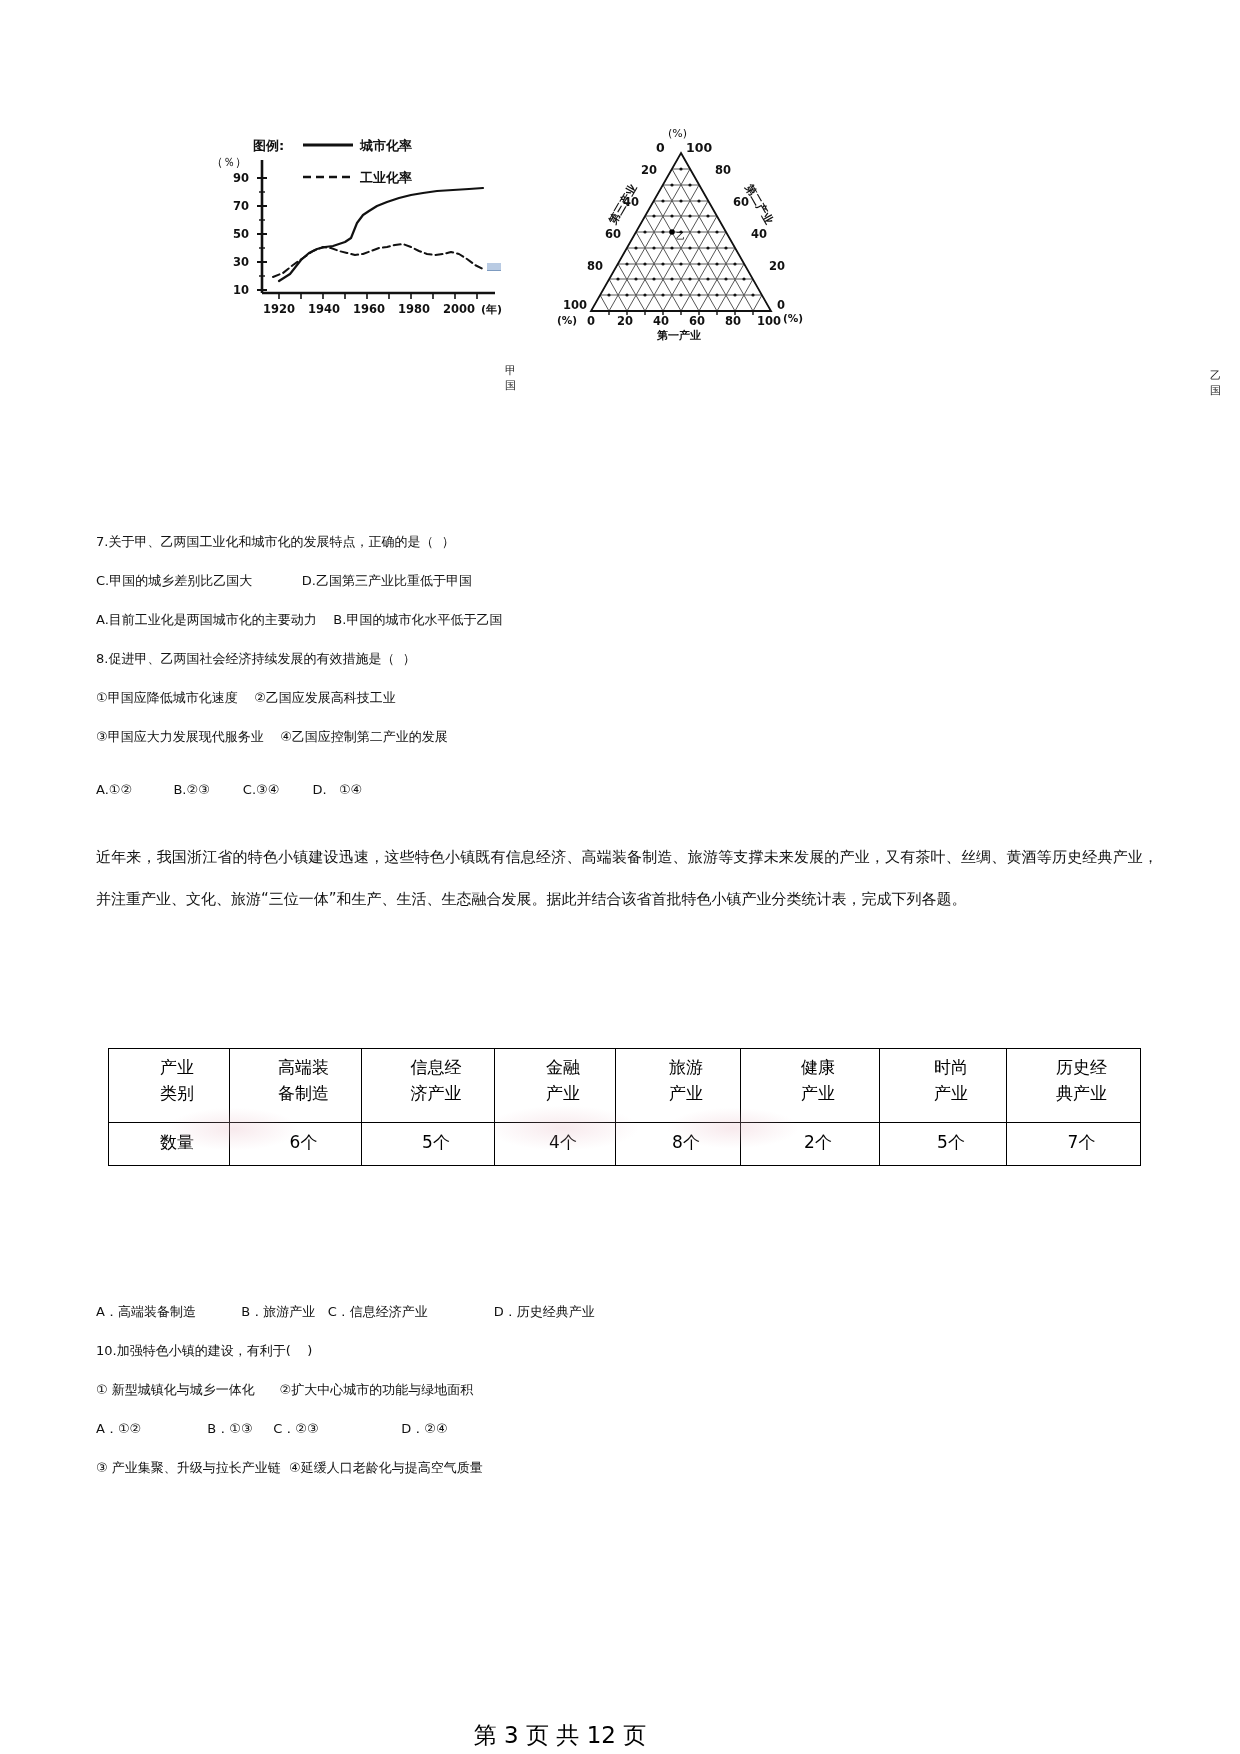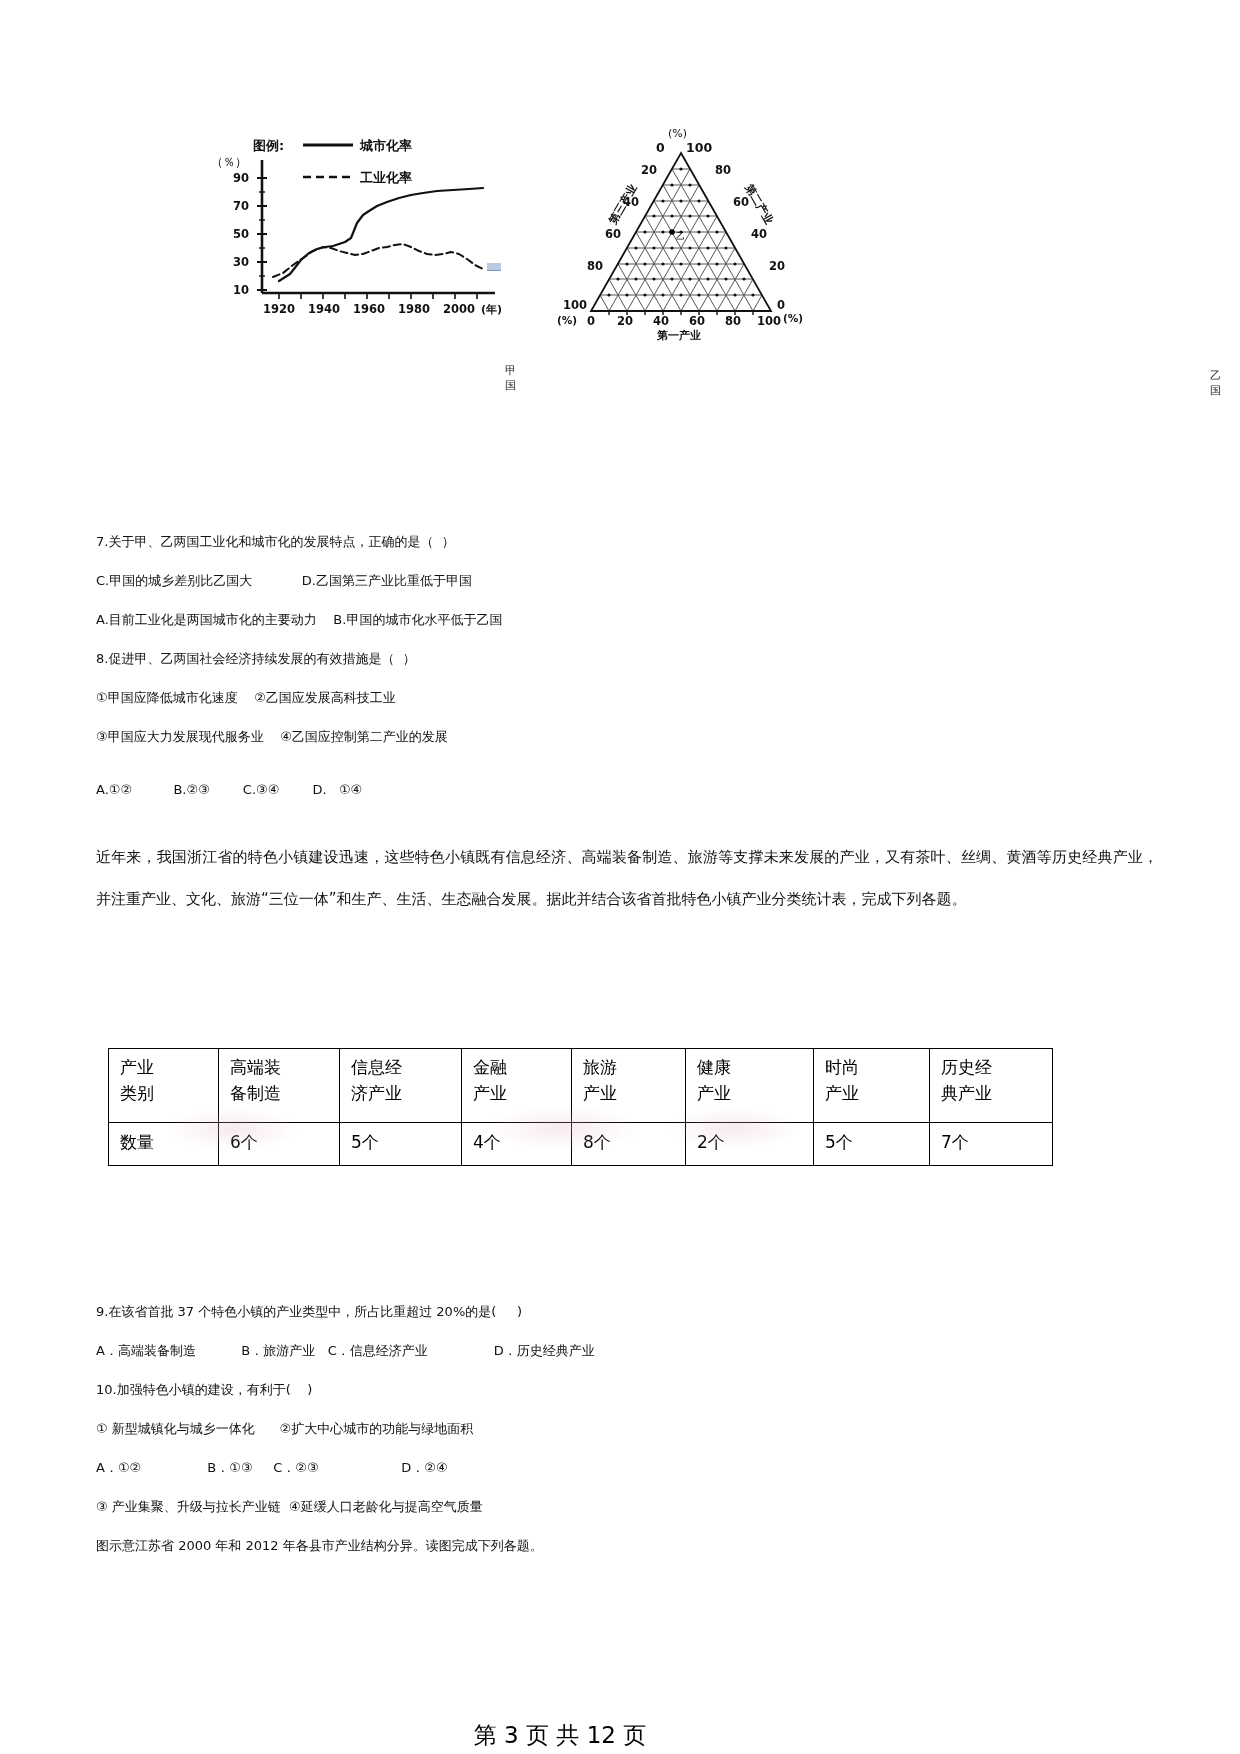--- a/index.html
+++ b/index.html
@@ -96,24 +96,25 @@
     top: 928px;
   }
   table.data {
     border-collapse: collapse;
     table-layout: fixed;
   }
   table.data td {
     border: 1.5px solid #000;
     font-size: 17px;
     line-height: 26px;
-    padding: 5px 6px 6px 11px;
+    padding: 5px 6px 6px 22px;
     vertical-align: top;
     font-family: "DejaVu Sans", "Liberation Sans", sans-serif;
     color: #000;
+    text-align: center;
   }
   table.data tr.head td {
     height: 62px;
   }
   table.data tr.vals td {
     height: 34px;
     line-height: 30px;
     padding-top: 4px;
     padding-bottom: 4px;
   }
@@ -442,28 +443,26 @@
         <td class="cw4">8个</td>
         <td class="cw5">2个</td>
         <td class="cw6">5个</td>
         <td class="cw7">7个</td>
       </tr>
     </tbody>
       </table>
   </div>
 
   <div class="body-text" style="top:1185px;">
-    <p class="q-line">9.在该省首批 37 个特色小镇的产业类型中，所占比重超过 20%的是(     )</p>
     <p class="q-line opts">A．高端装备制造           B．旅游产业   C．信息经济产业                D．历史经典产业</p>
 
     <p class="q-line">10.加强特色小镇的建设，有利于(    )</p>
     <p class="q-line opts">① 新型城镇化与城乡一体化      ②扩大中心城市的功能与绿地面积</p>
     <p class="q-line opts">A．①②                B．①③     C．②③                    D．②④</p>
     <p class="q-line opts">③ 产业集聚、升级与拉长产业链  ④延缓人口老龄化与提高空气质量</p>
 
-    <p class="q-line">图示意江苏省 2000 年和 2012 年各县市产业结构分异。读图完成下列各题。</p>
   </div>
 
   <div class="footer">
     <span>第 3 页 共 12 页</span>
   </div>
 
 </div>
 
 </body></html>

